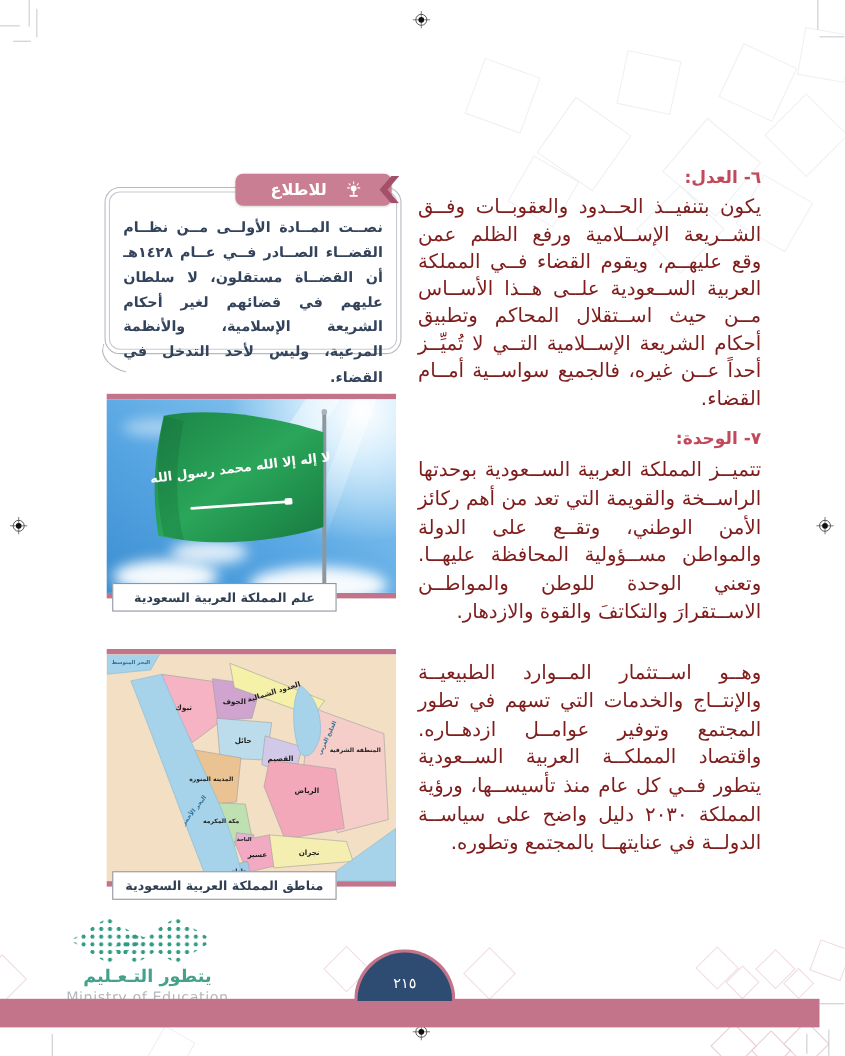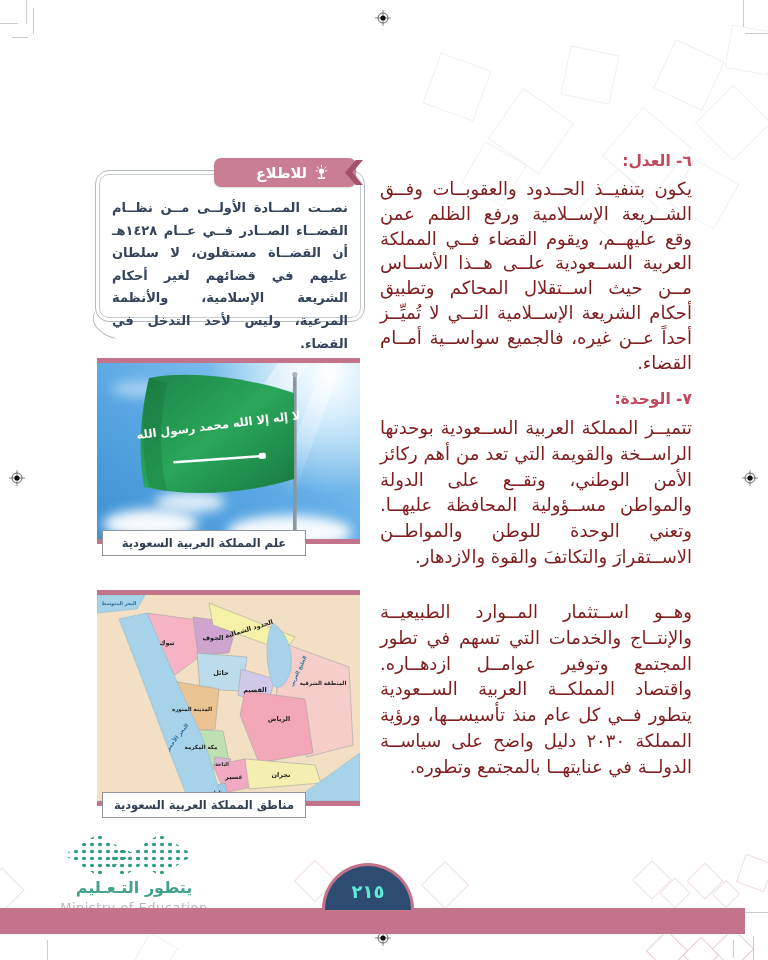--- a/index.html
+++ b/index.html
@@ -21,21 +21,21 @@
 
   
   .info-box{position:absolute;left:95px;top:170px;width:268px;height:150px;
             border:1.3px solid #b4bac2;border-radius:14px;background:#fff;}
   .info-box::before{content:"";position:absolute;inset:3px;border:1px solid #c6cbd1;border-radius:10px;pointer-events:none;}
   .box-tail{position:absolute;left:-5px;bottom:-15px;width:26px;height:20px;
             border-left:1.2px solid #b4bac2;border-bottom:1.2px solid #b4bac2;
             border-bottom-left-radius:120% 100%;transform:rotate(14deg);background:transparent;}
   .info-tab{position:absolute;top:-13px;right:8px;height:29px;min-width:104px;
             background:#ca7e93;border-radius:7px;display:flex;direction:rtl;align-items:center;
-            gap:6px;padding:0 26px 0 12px;z-index:2;box-shadow:0 1px 2px rgba(0,0,0,.15);}
+            gap:16px;padding:0 26px 0 12px;z-index:2;box-shadow:0 1px 2px rgba(0,0,0,.15);}
   .info-tab .tab-arrow{position:absolute;right:-7px;top:2px;width:18px;height:25px;background:#a4506b;
             clip-path:polygon(100% 0,40% 50%,100% 100%,60% 100%,0 50%,60% 0);}
   .info-tab .tab-label{color:#fff;font-size:14.5px;font-weight:bold;}
   .info-body{position:absolute;inset:0;padding:26px 16px 8px;direction:rtl;text-align:justify;
              font-size:13px;line-height:22.6px;color:#33435c;font-weight:700;}
 
   
   .figure{position:absolute;left:97px;width:263px;}
   .fig-flag{top:358px;}
   .fig-map{top:590px;}
@@ -69,21 +69,21 @@
   .ministry-en{position:absolute;top:66px;left:0;width:176px;text-align:center;
                font-size:13px;letter-spacing:.5px;color:#b5b9bd;}
   .ministry-year{position:absolute;top:78px;left:0;width:176px;text-align:center;
                font-size:10.5px;color:#bfc3c6;}
 
   .footer-bar{position:absolute;left:0;top:908px;width:745px;height:26px;background:#c3748b;z-index:5;}
   .page-badge{position:absolute;left:322px;top:863px;width:92px;height:47px;
               background:#2e4c72;border:3px solid #c3748b;border-bottom:none;
               border-radius:95px 95px 0 0;z-index:6;display:flex;align-items:flex-end;
               justify-content:center;box-sizing:border-box;}
-  .page-badge span{color:#5eead4;font-size:18px;font-weight:bold;line-height:1;margin-bottom:9px;}
+  .page-badge span{color:#ffffff;font-size:13px;font-weight:normal;line-height:1;margin-bottom:9px;}
 </style>
 </head>
 <body>
 
 <div class="page">
 
   <div class="dmd" style="left:430px;top:60px;width:52px;height:52px;transform:rotate(20deg);"></div>
   <div class="dmd" style="left:500px;top:100px;width:60px;height:60px;transform:rotate(35deg);"></div>
   <div class="dmd" style="left:565px;top:50px;width:48px;height:48px;transform:rotate(12deg);"></div>
   <div class="dmd" style="left:615px;top:120px;width:62px;height:62px;transform:rotate(40deg);"></div>

